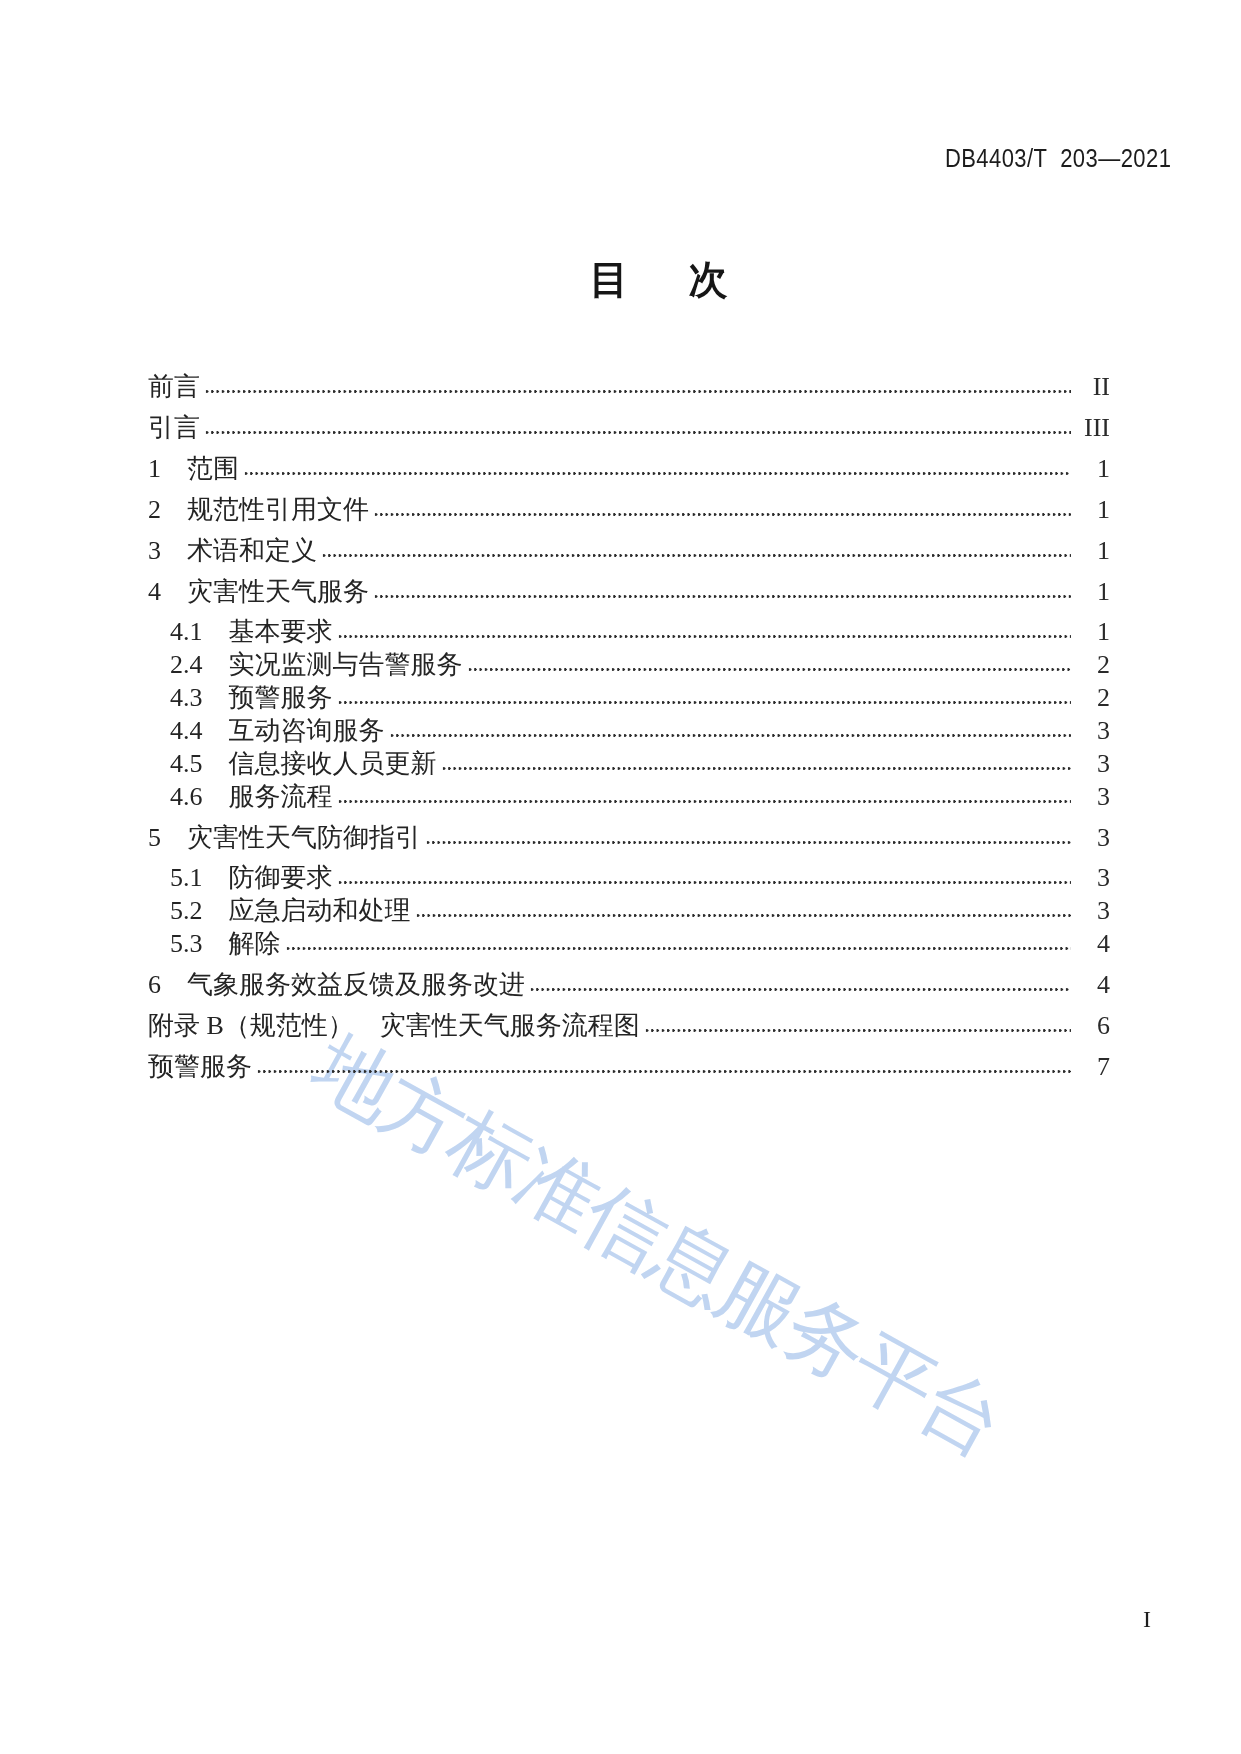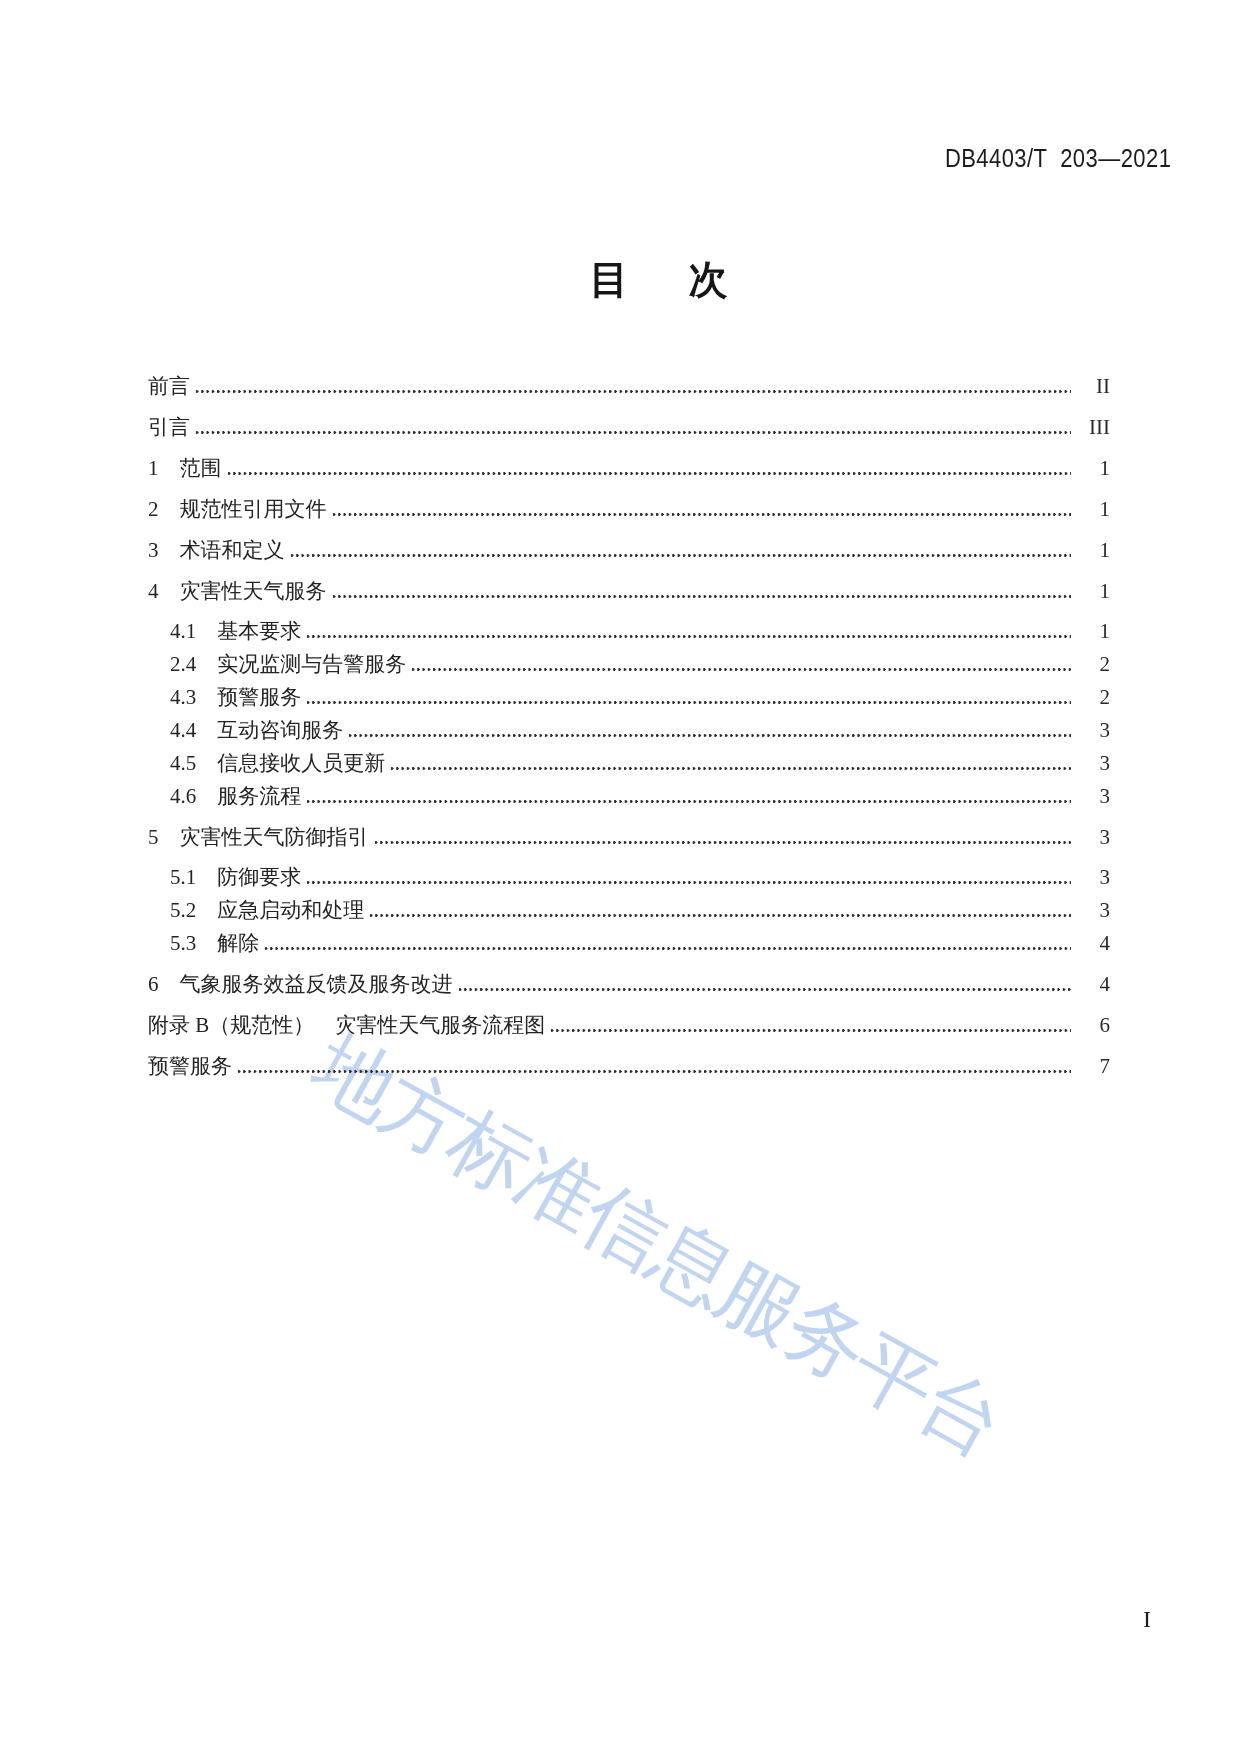--- a/index.html
+++ b/index.html
@@ -50,21 +50,21 @@
   
   .toc {
     position: absolute;
     top: 375px;
     left: 148px;
     width: 962px;
   }
   .toc-row {
     display: flex;
     align-items: flex-start;
-    font-size: 21px;
+    font-size: 26px;
     line-height: 23px;
     margin-top: 18px; 
     color: #242424;
   }
   .toc-row:first-child { margin-top: 0; }
   .toc-row.lvl1 { padding-left: 22px; margin-top: 10px; }
   .toc-row.lvl0 + .toc-row.lvl1 { margin-top: 17px; }
   .toc-row.lvl1 + .toc-row.lvl0 { }
   .toc-label { white-space: pre; }
   .toc-leader {

